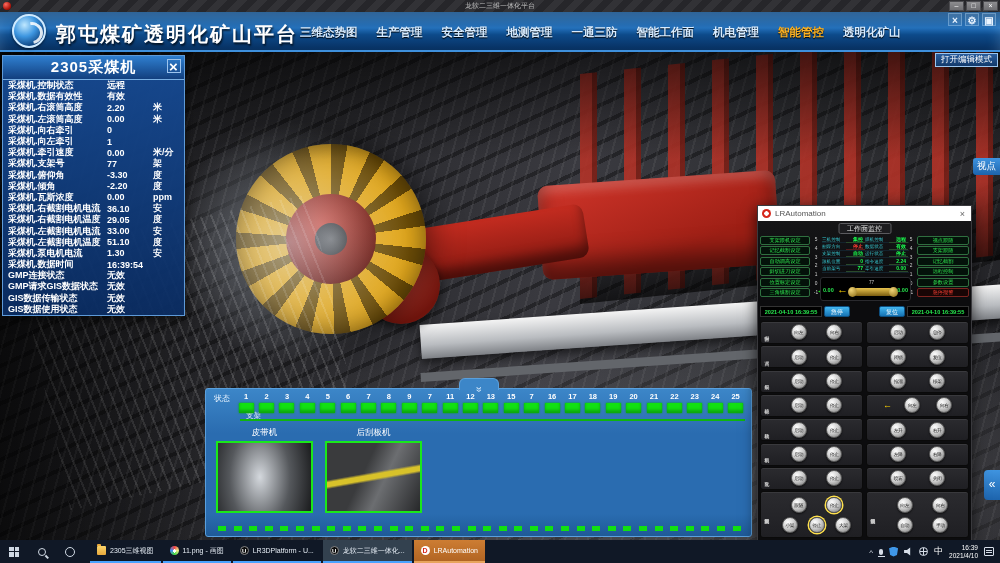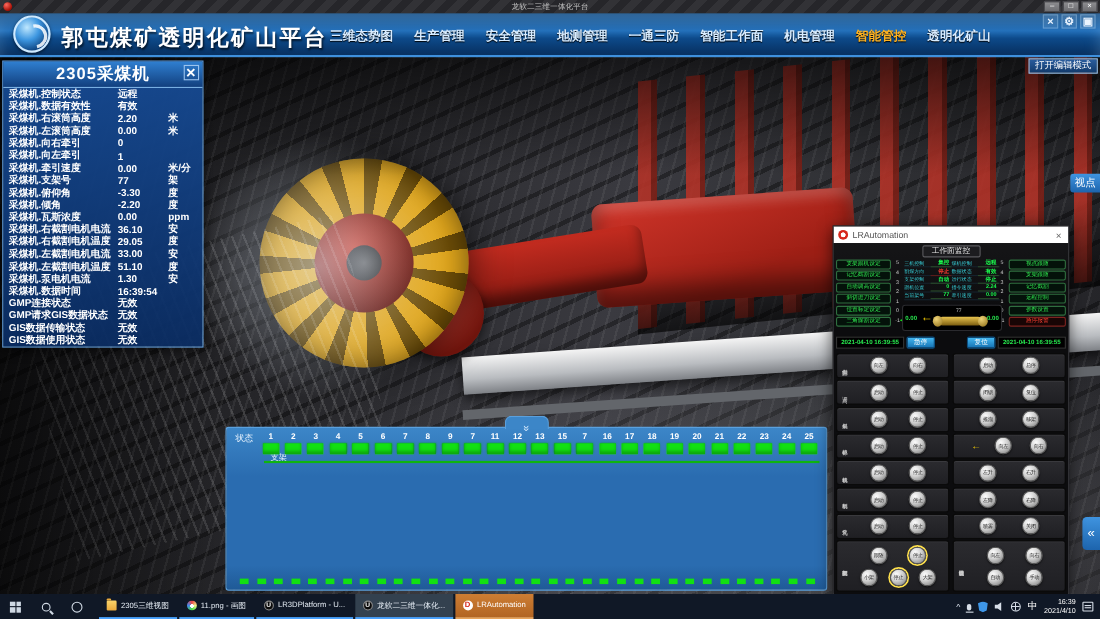--- a/index.html
+++ b/index.html
@@ -495,20 +495,28 @@
         <div class="numcell">
           <b>24</b>
           <span class="sq"></span>
         </div>
         <div class="numcell">
           <b>25</b>
           <span class="sq"></span>
         </div>
       </div>
     <div class="camcells">
+        <div class="camcell">
+          <div class="camlabel">皮带机</div>
+          <div class="thumb"></div>
+        </div>
+        <div class="camcell">
+          <div class="camlabel">后刮板机</div>
+          <div class="thumb"></div>
+        </div>
       </div>
     <div class="dashrow">
         <span class="dash"></span>
         <span class="dash"></span>
         <span class="dash"></span>
         <span class="dash"></span>
         <span class="dash"></span>
         <span class="dash"></span>
         <span class="dash"></span>
         <span class="dash"></span>

